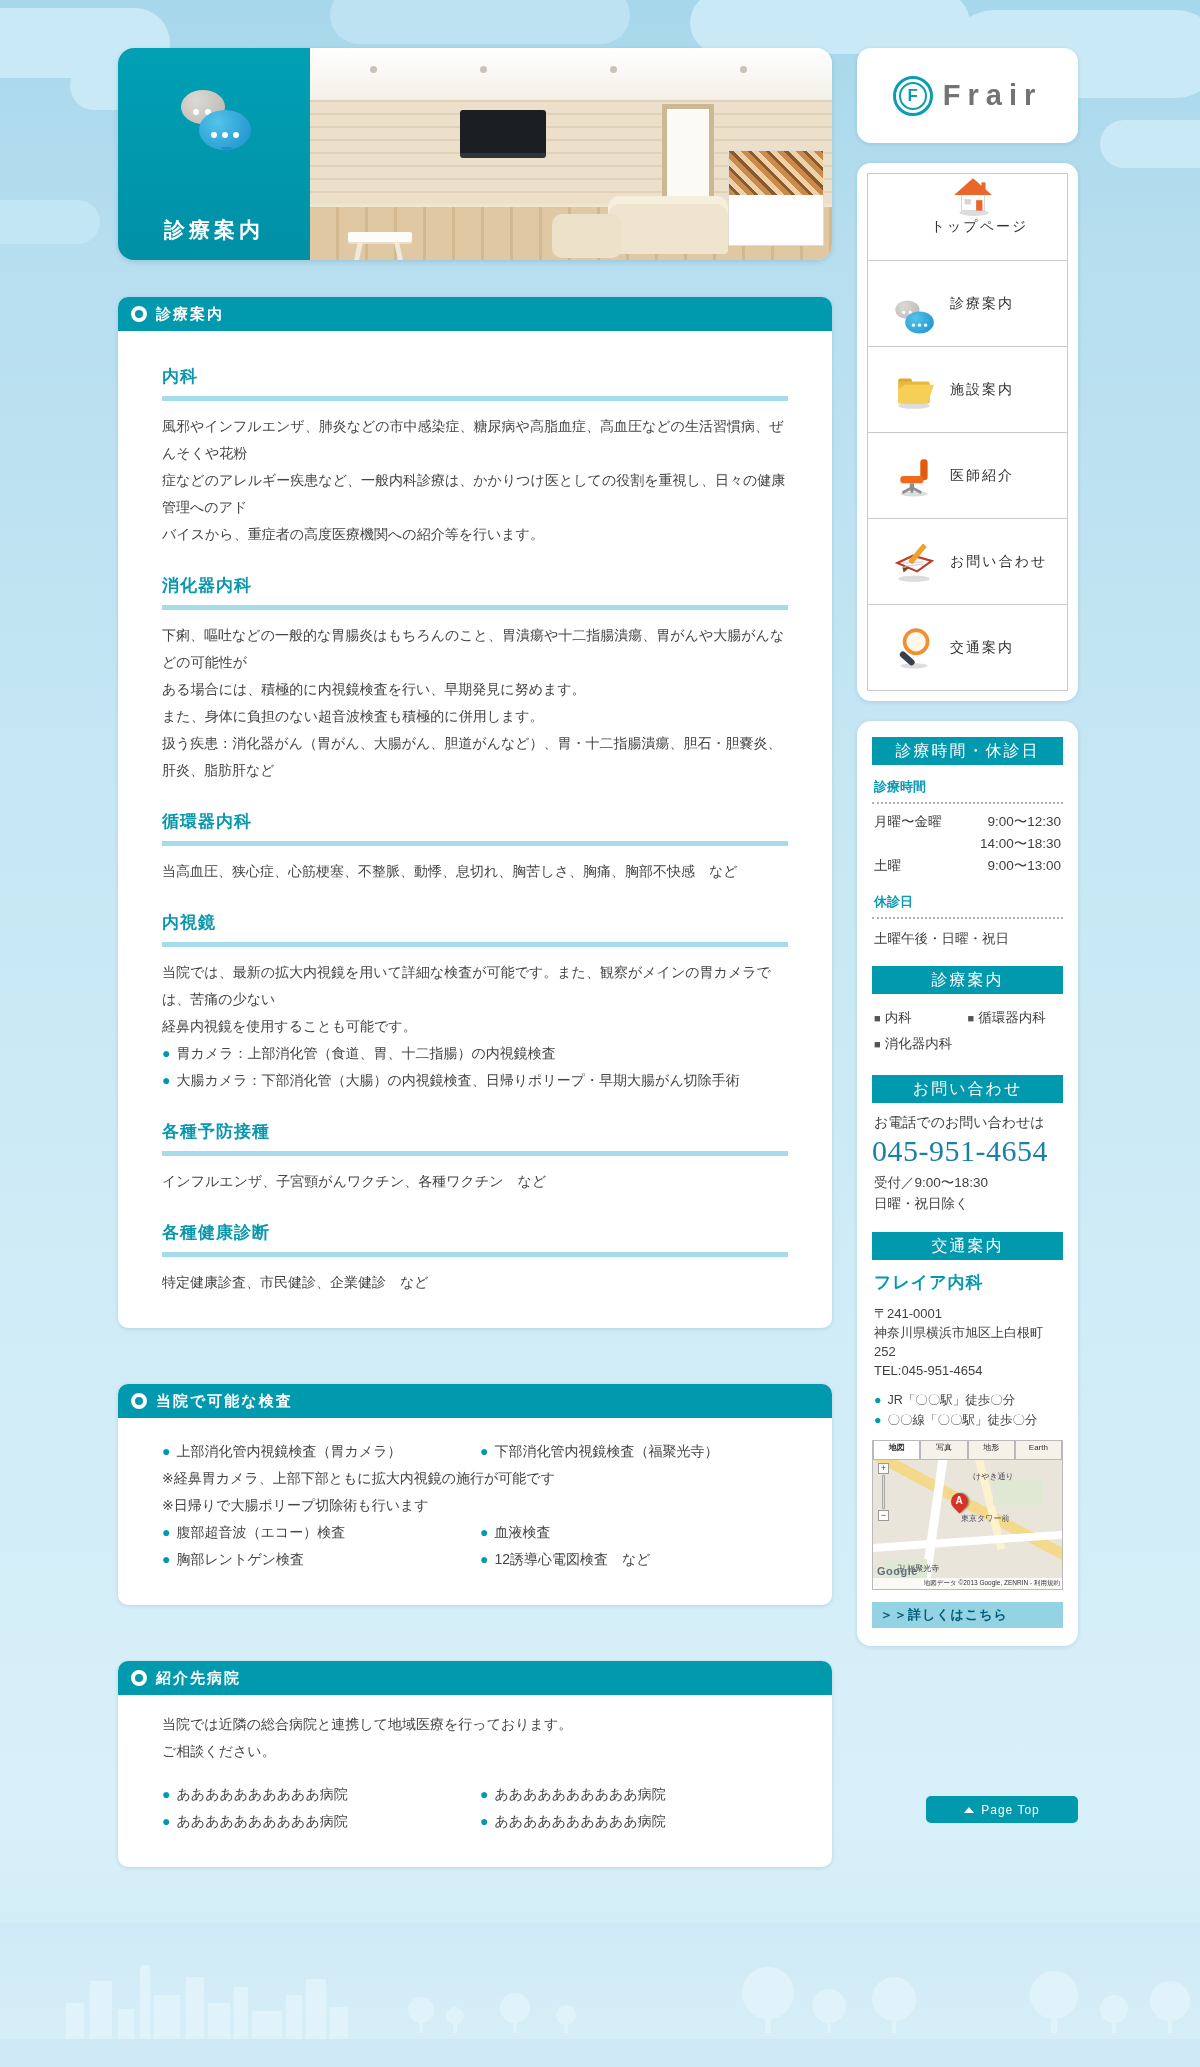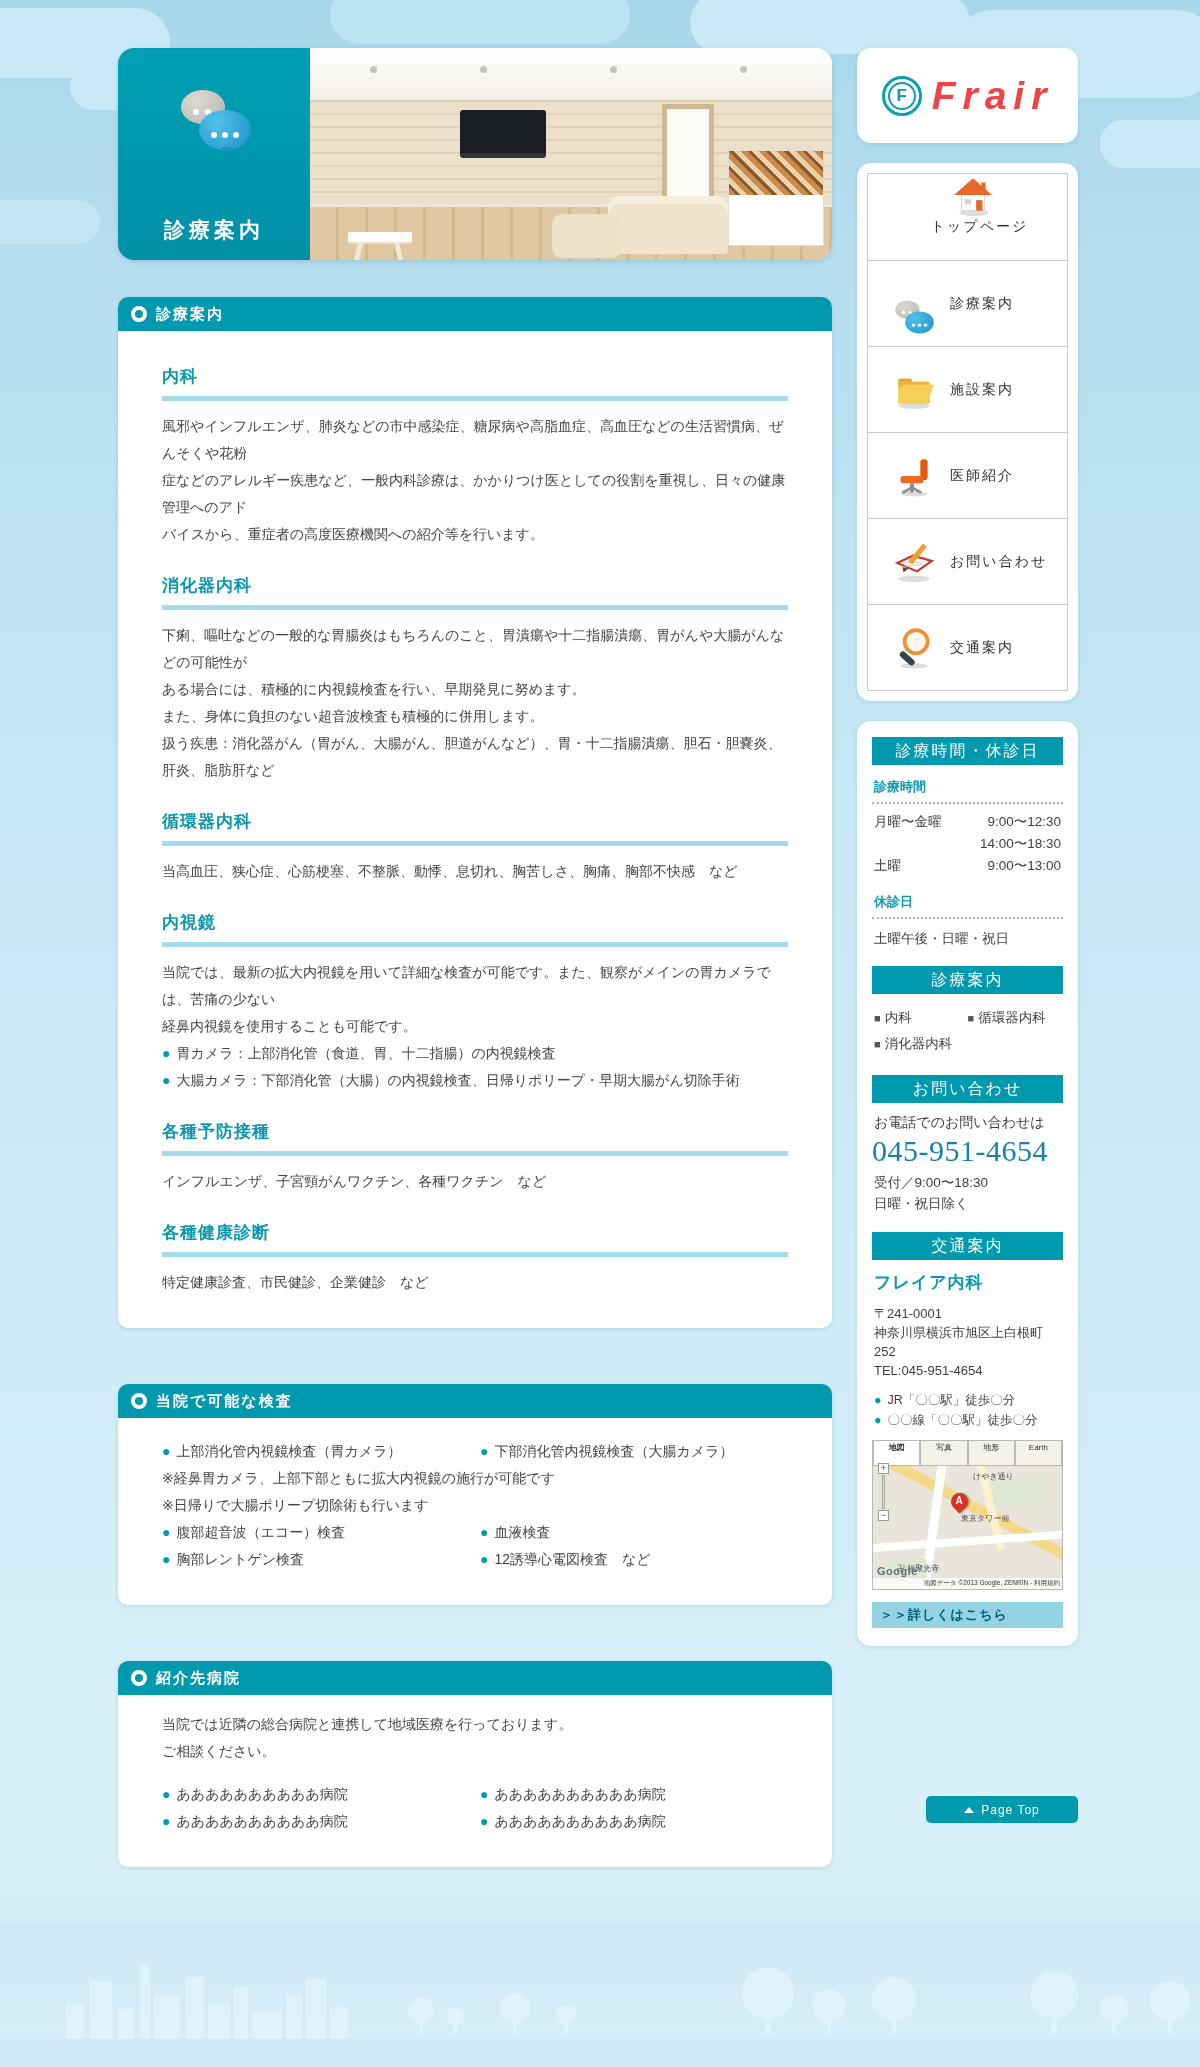--- a/index.html
+++ b/index.html
@@ -62,21 +62,21 @@
   .cols { display:flex; }
   .c-left { width:318px; }
   .hosp-grid { margin-top:16px; }
 
   
   .logo-box { height:95px; background:#fff; border-radius:14px; display:flex; align-items:center; justify-content:center;
               gap:10px; margin-bottom:20px; box-shadow:0 1px 4px rgba(0,70,100,.14); }
   .logo-mark { width:40px; height:40px; border:3px solid #0d9db1; border-radius:50%; display:flex; align-items:center; justify-content:center; }
   .logo-mark-in { width:28px; height:28px; border:2px solid #0d9db1; border-radius:50%; display:flex; align-items:center; justify-content:center;
                   color:#0d9db1; font-size:17px; font-weight:bold; }
-  .logo-text { color:#ef4444; font-size:39px; font-weight:bold; letter-spacing:7px;font-style:italic; }
+  .logo-text { color:#737373; font-size:29px; font-weight:bold; letter-spacing:7px; }
 
   .nav-box { background:#fff; border-radius:14px; padding:10px; margin-bottom:20px; box-shadow:0 1px 4px rgba(0,70,100,.14); }
   .nav-inner { border:1px solid #c9c9c9; }
   .nav-item { height:86px; display:flex; align-items:center; padding-left:24px; cursor:pointer; border-top:1px solid #c9c9c9; }
   .nav-item:first-child { border-top:none;flex-direction:column; }
   .nav-ic { width:44px; margin-right:14px; flex:none; }
   .nav-label { font-size:14px; color:#333; letter-spacing:2px; }
 
   .info-box { background:#fff; border-radius:14px; padding:16px 15px 18px; box-shadow:0 1px 4px rgba(0,70,100,.14); }
   .side-bar-title { height:28px; background:#0099ae; color:#fff; text-align:center; line-height:28px;
@@ -91,21 +91,21 @@
   .contact-lead { font-size:14px; color:#3f3f3f; margin:2px 2px 2px; }
   .phone { font-family:"Liberation Serif","DejaVu Serif",serif; font-size:30px; color:#1b80a6; letter-spacing:.5px; margin:2px 0 4px; }
   .contact-note { font-size:13.5px; color:#3f3f3f; line-height:21px; padding-left:2px; }
   .clinic-name { color:#0a97ad; font-size:17px; font-weight:bold; margin:4px 2px 10px; letter-spacing:1px; }
   .addr-line { font-size:13px; color:#3f3f3f; line-height:19px; padding-left:2px; }
   .route-line { display:flex; font-size:12.5px; color:#3f3f3f; line-height:20px; padding-left:2px; }
   .routes { margin-top:10px; }
 
   
   .map { position:relative; width:191px; height:150px; margin-top:10px; background:#e9e5da; border:1px solid #b9b9b9; overflow:hidden; }
-  .map-tabs { position:absolute; top:0; left:0; right:0; height:25px; display:flex; z-index:3; }
+  .map-tabs { position:absolute; top:0; left:0; right:0; height:19px; display:flex; z-index:3; }
   .map-tab { flex:1; background:#f5f2ea; border:1px solid #b9b9b9; border-top:none; font-size:8px; line-height:13px; text-align:center; color:#333; cursor:pointer; }
   .map-tab.active { background:#fff; font-weight:bold; }
   .road-v { position:absolute; left:56px; top:10px; width:9px; height:150px; background:#fff; transform:rotate(8deg); }
   .road-h { position:absolute; left:-5px; top:96px; width:210px; height:8px; background:#fff; transform:rotate(-4deg); }
   .road-y { position:absolute; left:-20px; top:60px; width:240px; height:11px; background:#f4d98c; transform:rotate(28deg); }
   .road-y2 { position:absolute; left:110px; top:-10px; width:8px; height:120px; background:#fdf2cf; transform:rotate(-14deg); }
   .blockA { position:absolute; left:120px; top:38px; width:50px; height:26px; background:#dfe8d2; }
   .blockB { position:absolute; left:10px; top:118px; width:44px; height:22px; background:#dfe8d2; }
   .marker { position:absolute; left:78px; top:52px; width:17px; height:17px; border-radius:50% 50% 50% 0; transform:rotate(-45deg);
             background:#d73227; z-index:2; box-shadow:1px 1px 2px rgba(0,0,0,.4); }
@@ -243,21 +243,21 @@
           <span>当院で可能な検査</span>
         </div>
         <div class="panel-body" style="padding-top:20px;">
           <div class="cols">
             <div class="c-left bullet-line">
               <span class="dot">●</span>
                 <span>上部消化管内視鏡検査（胃カメラ）</span>
               </div>
             <div class="bullet-line">
               <span class="dot">●</span>
-                <span>下部消化管内視鏡検査（大腸カメラ）</span>
+                <span>下部消化管内視鏡検査（福聚光寺）</span>
               </div>
           </div>
           <p class="plain">※経鼻胃カメラ、上部下部ともに拡大内視鏡の施行が可能です</p>
           <p class="plain">※日帰りで大腸ポリープ切除術も行います</p>
           <div class="cols">
             <div class="c-left bullet-line">
               <span class="dot">●</span>
                 <span>腹部超音波（エコー）検査</span>
               </div>
             <div class="bullet-line">

